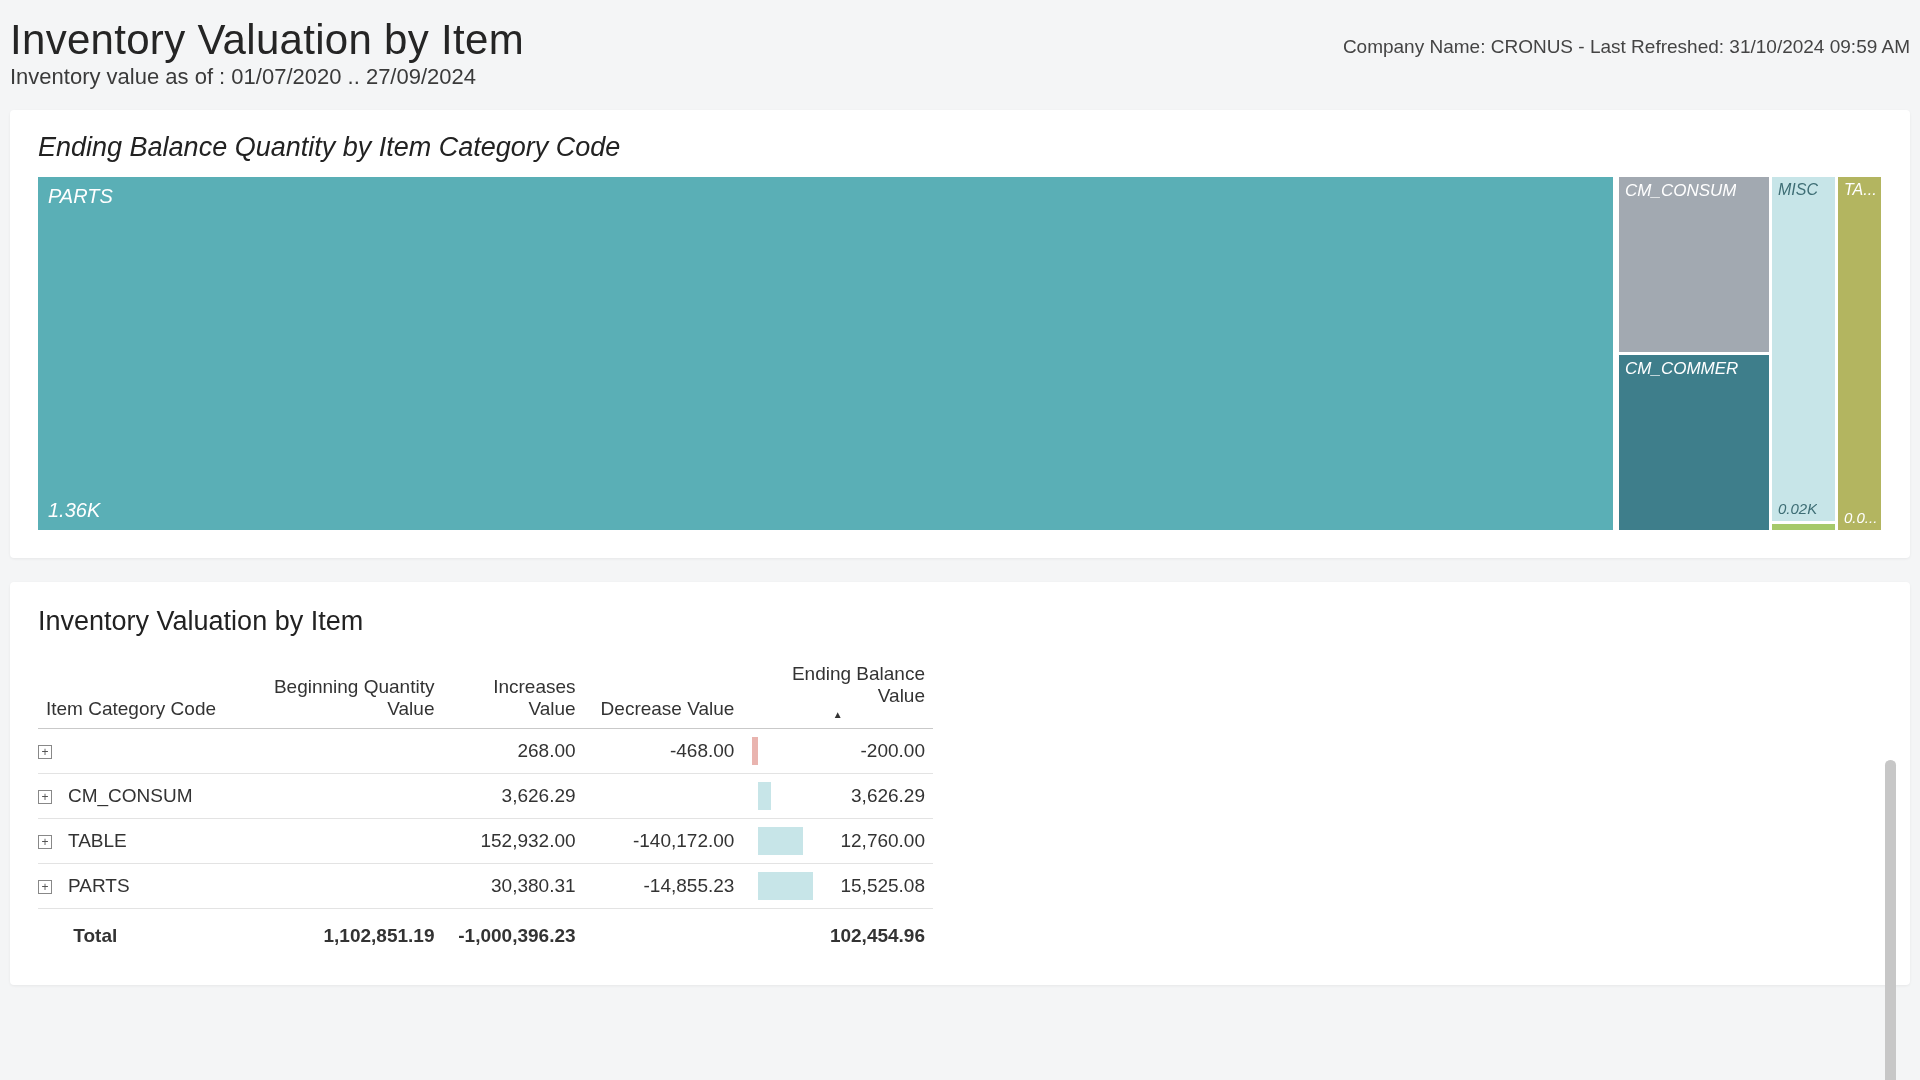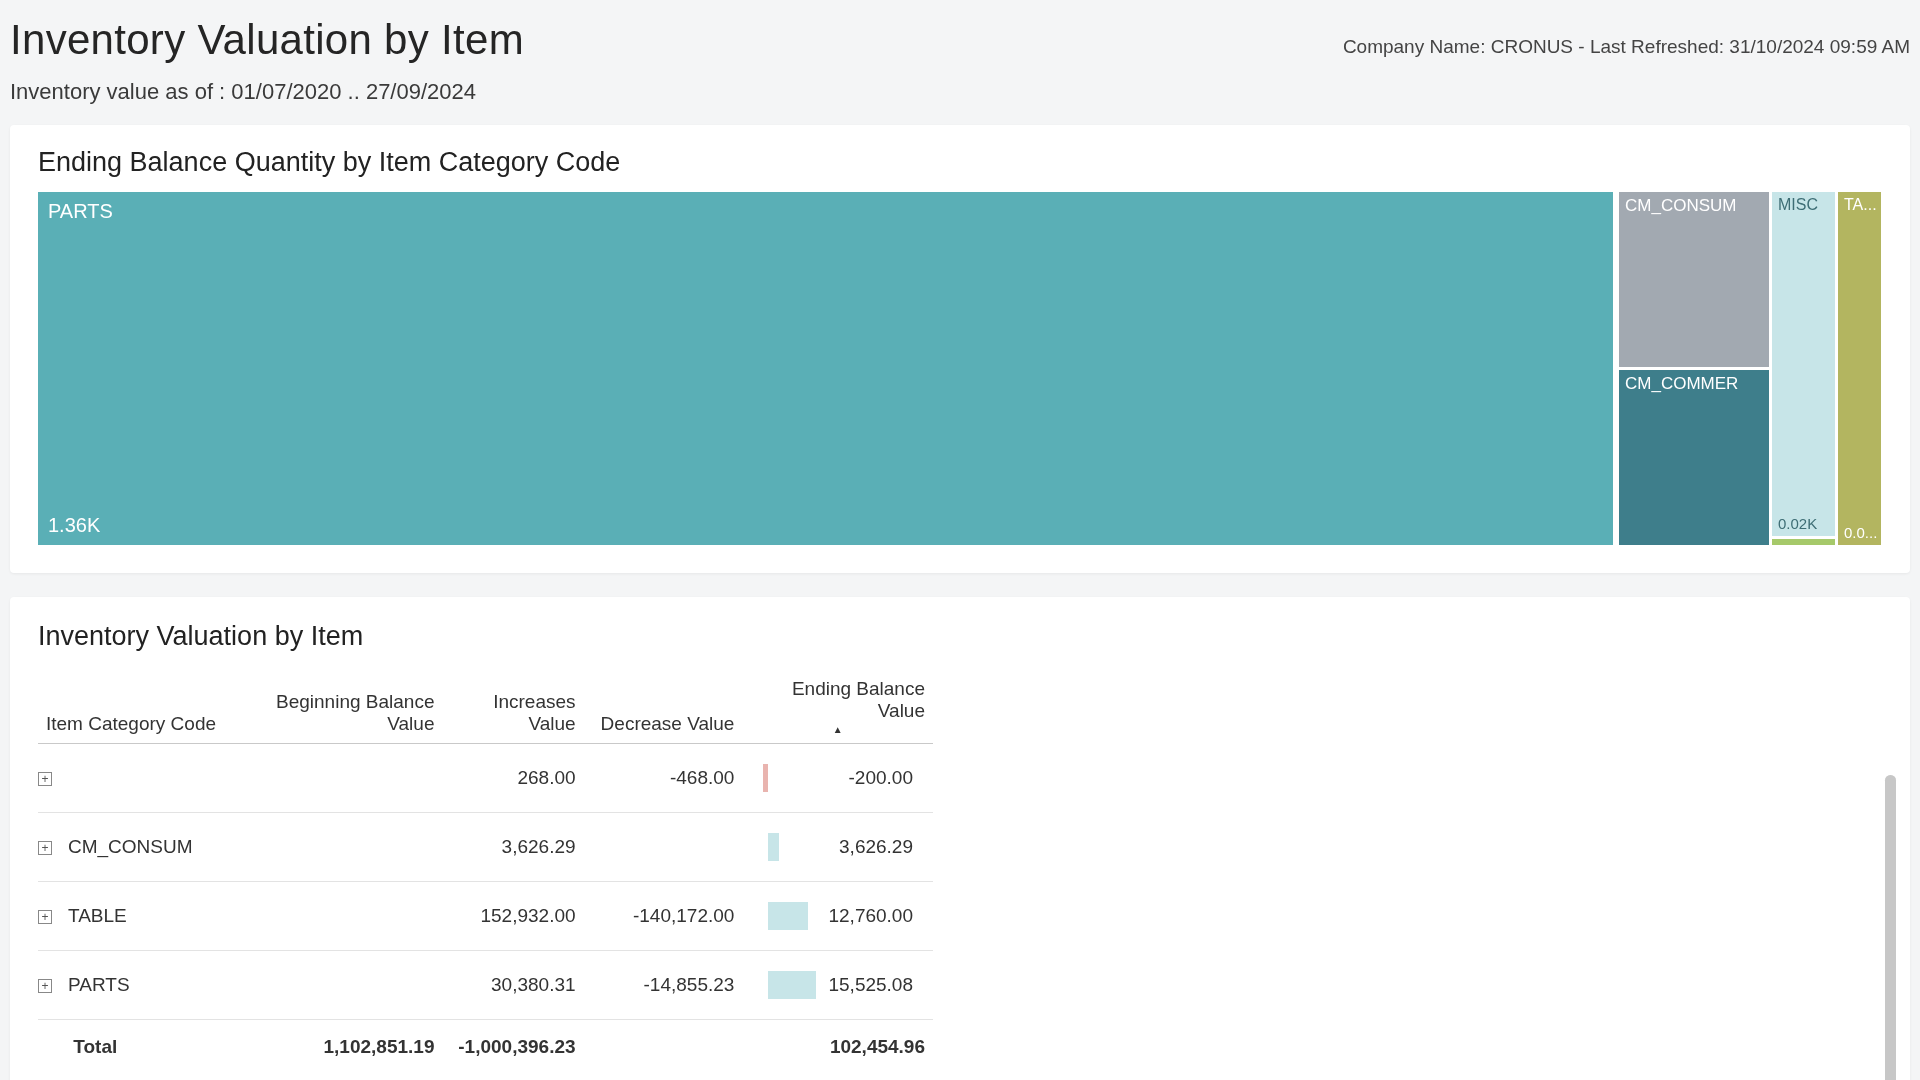--- a/index.html
+++ b/index.html
@@ -27,30 +27,31 @@
   }
   .meta {
     font-size: 19px;
     color: #444;
     margin-top: 20px;
     margin-left: 7px;
   }
   .sub {
     font-size: 22px;
     color: #3a3a3a;
-    margin-top: 15px;
+    margin-top: 0;
   }
   .card {
     background: #fff;
     margin-top: 20px;
     border-radius: 4px;
     box-shadow: 0 1px 3px rgba(0,0,0,0.06);
   }
   .treemap-card {
     padding: 22px 28px 28px 28px;
+    font-style: italic;
   }
   .card-title {
     font-size: 27px;
     font-weight: 400;
     color: #222;
     margin-bottom: 14px;
   }
   .treemap {
     display: flex;
     height: 353px;
@@ -182,21 +183,21 @@
     border: 1px solid #888;
     font-size: 12px;
     line-height: 12px;
     text-align: center;
     color: #555;
     margin-right: 16px;
     vertical-align: middle;
   }
   .bar-cell {
     position: relative;
-    padding: 12px !important;
+    padding: 0 !important;
     width: 180px;
   }
   .bar-track {
     height: 44px;
     display: flex;
     align-items: center;
     justify-content: flex-end;
     padding-right: 8px;
     position: relative;
   }
@@ -292,21 +293,21 @@
     </div>
   </div>
 
   <div class="card lower-card">
     <div class="card-title">Inventory Valuation by Item</div>
     <div class="table-wrap">
       <table class="grid">
         <thead>
           <tr>
             <th class="left col-cat">Item Category Code</th>
-            <th class="col-beg">Beginning Balance Value</th>
+            <th class="col-beg">Beginning Quantity Value</th>
             <th class="col-inc">Increases Value</th>
             <th class="col-dec">Decrease Value</th>
             <th>
               <span>Ending Balance Value</span>
               <span class="sort-arrow">▲</span>
             </th>
           </tr>
         </thead>
         <tbody id="tbody">
             <tr>

